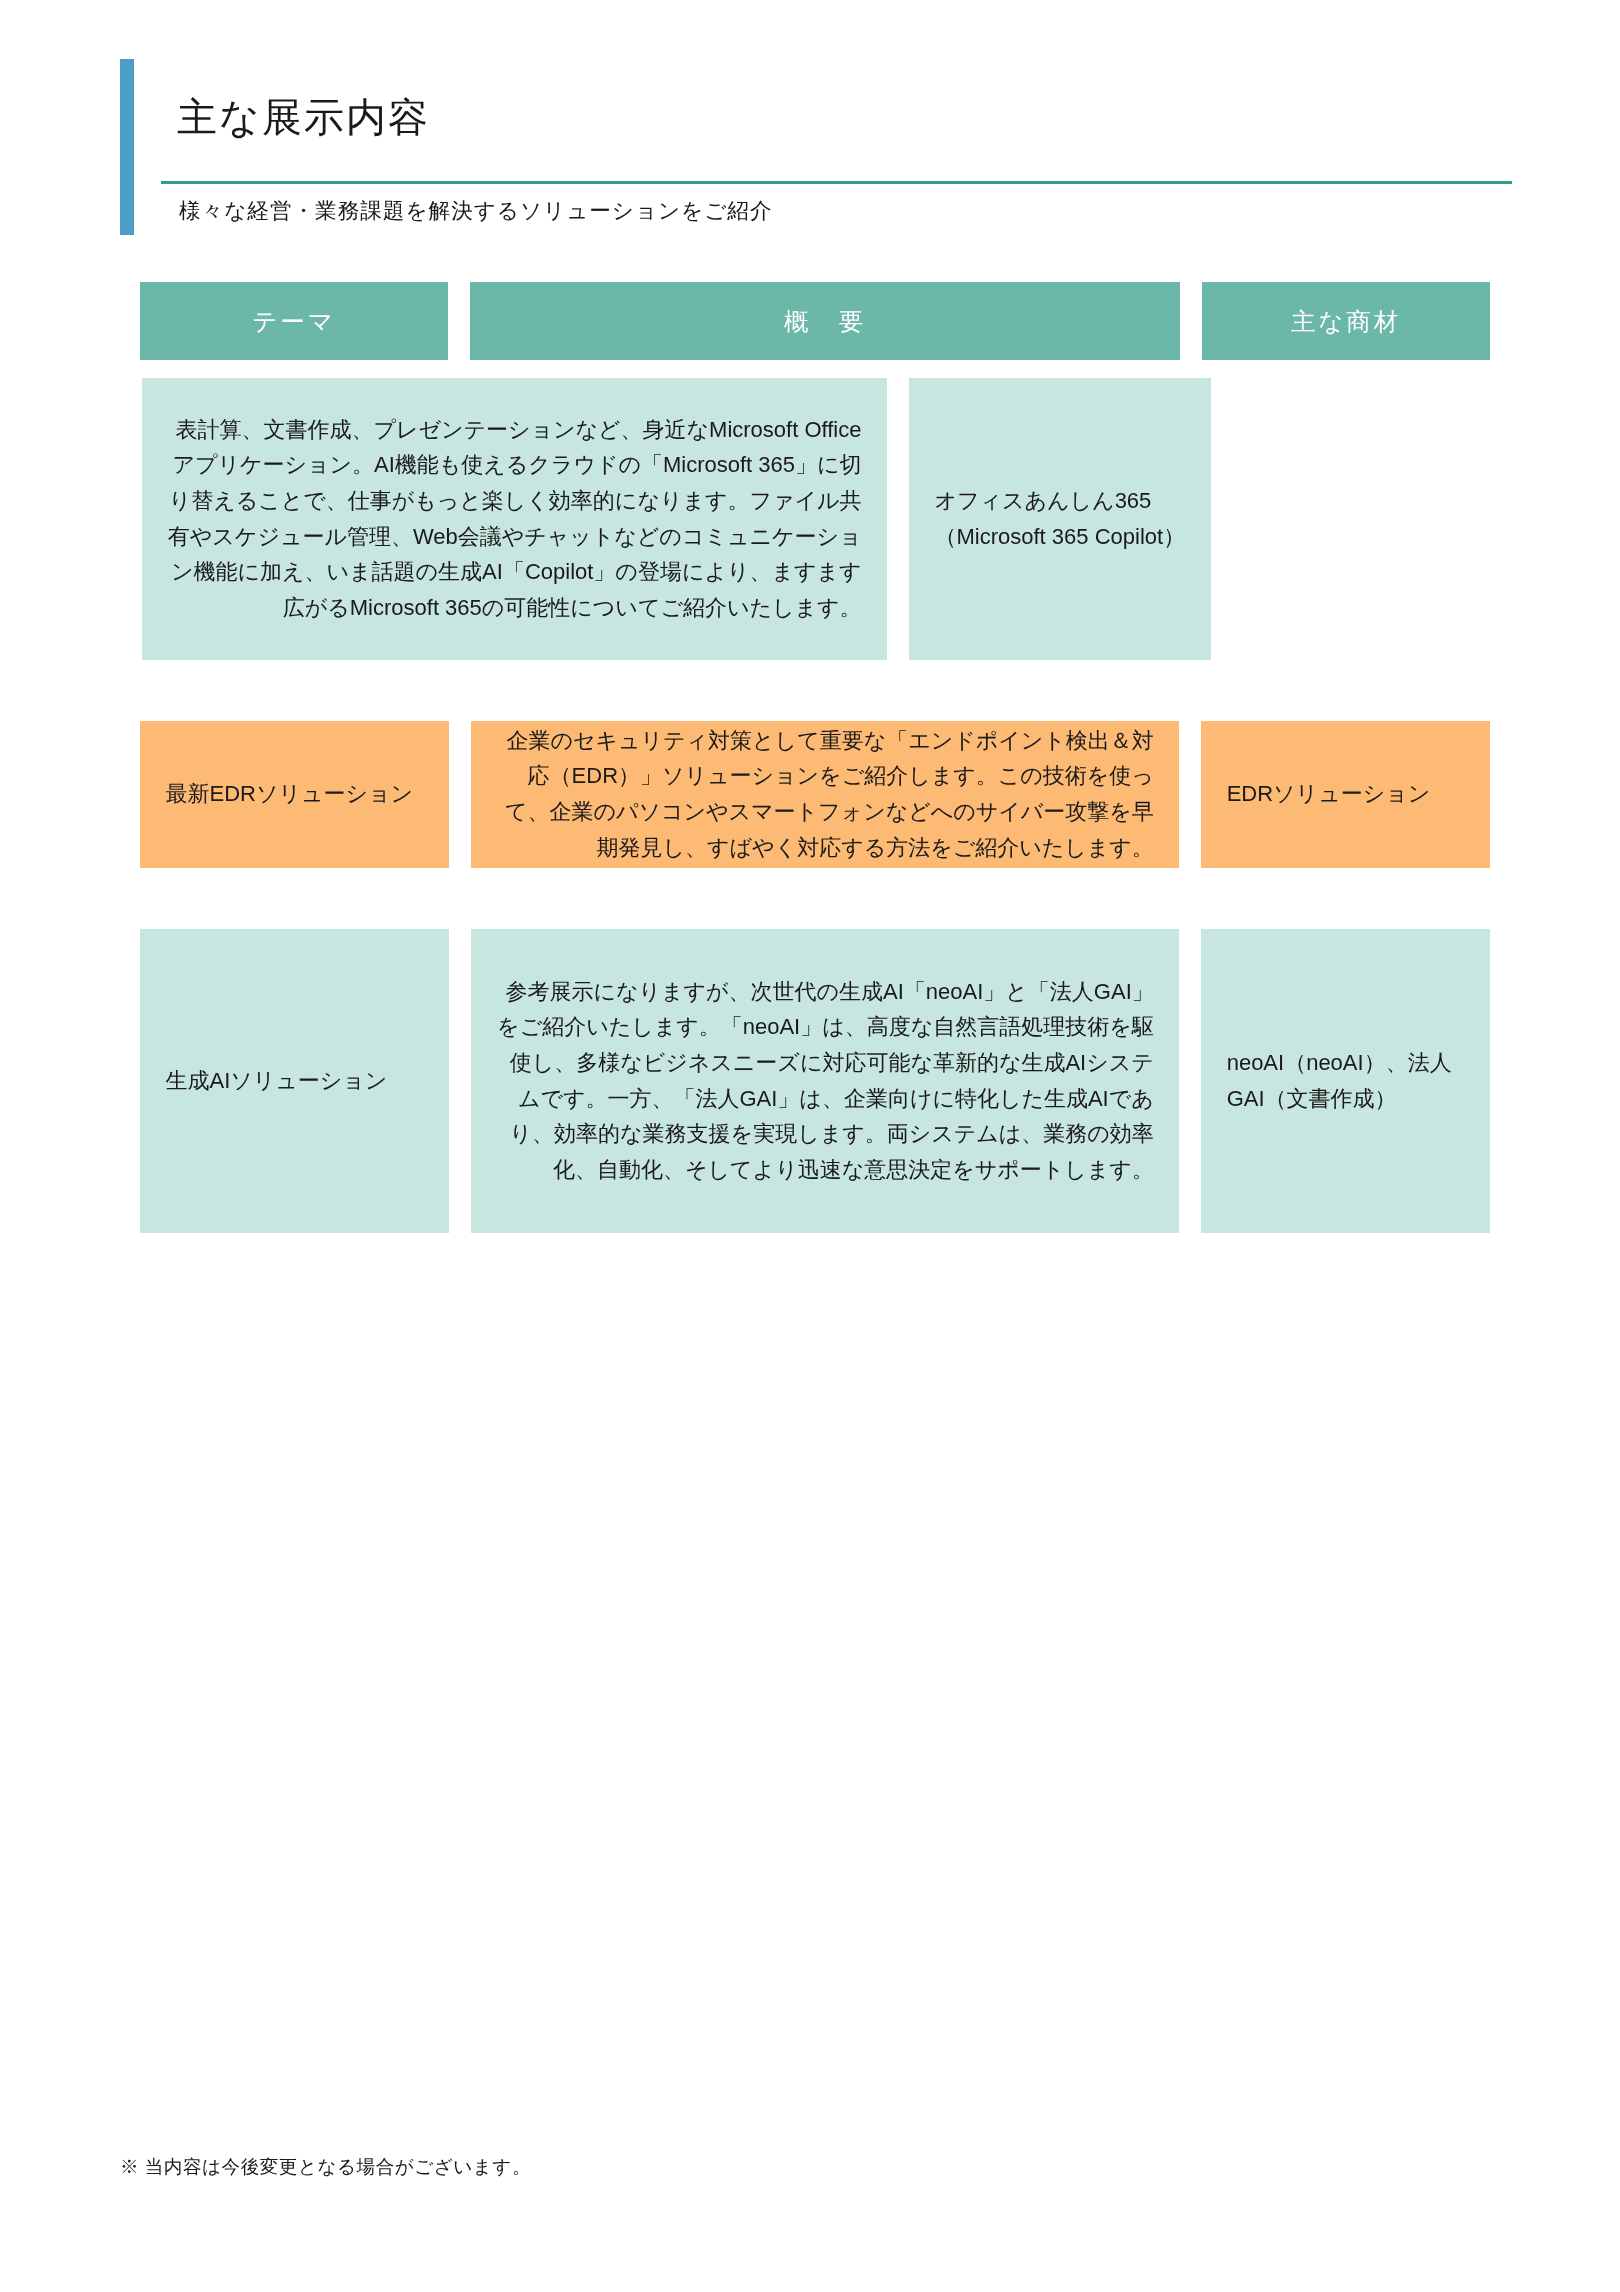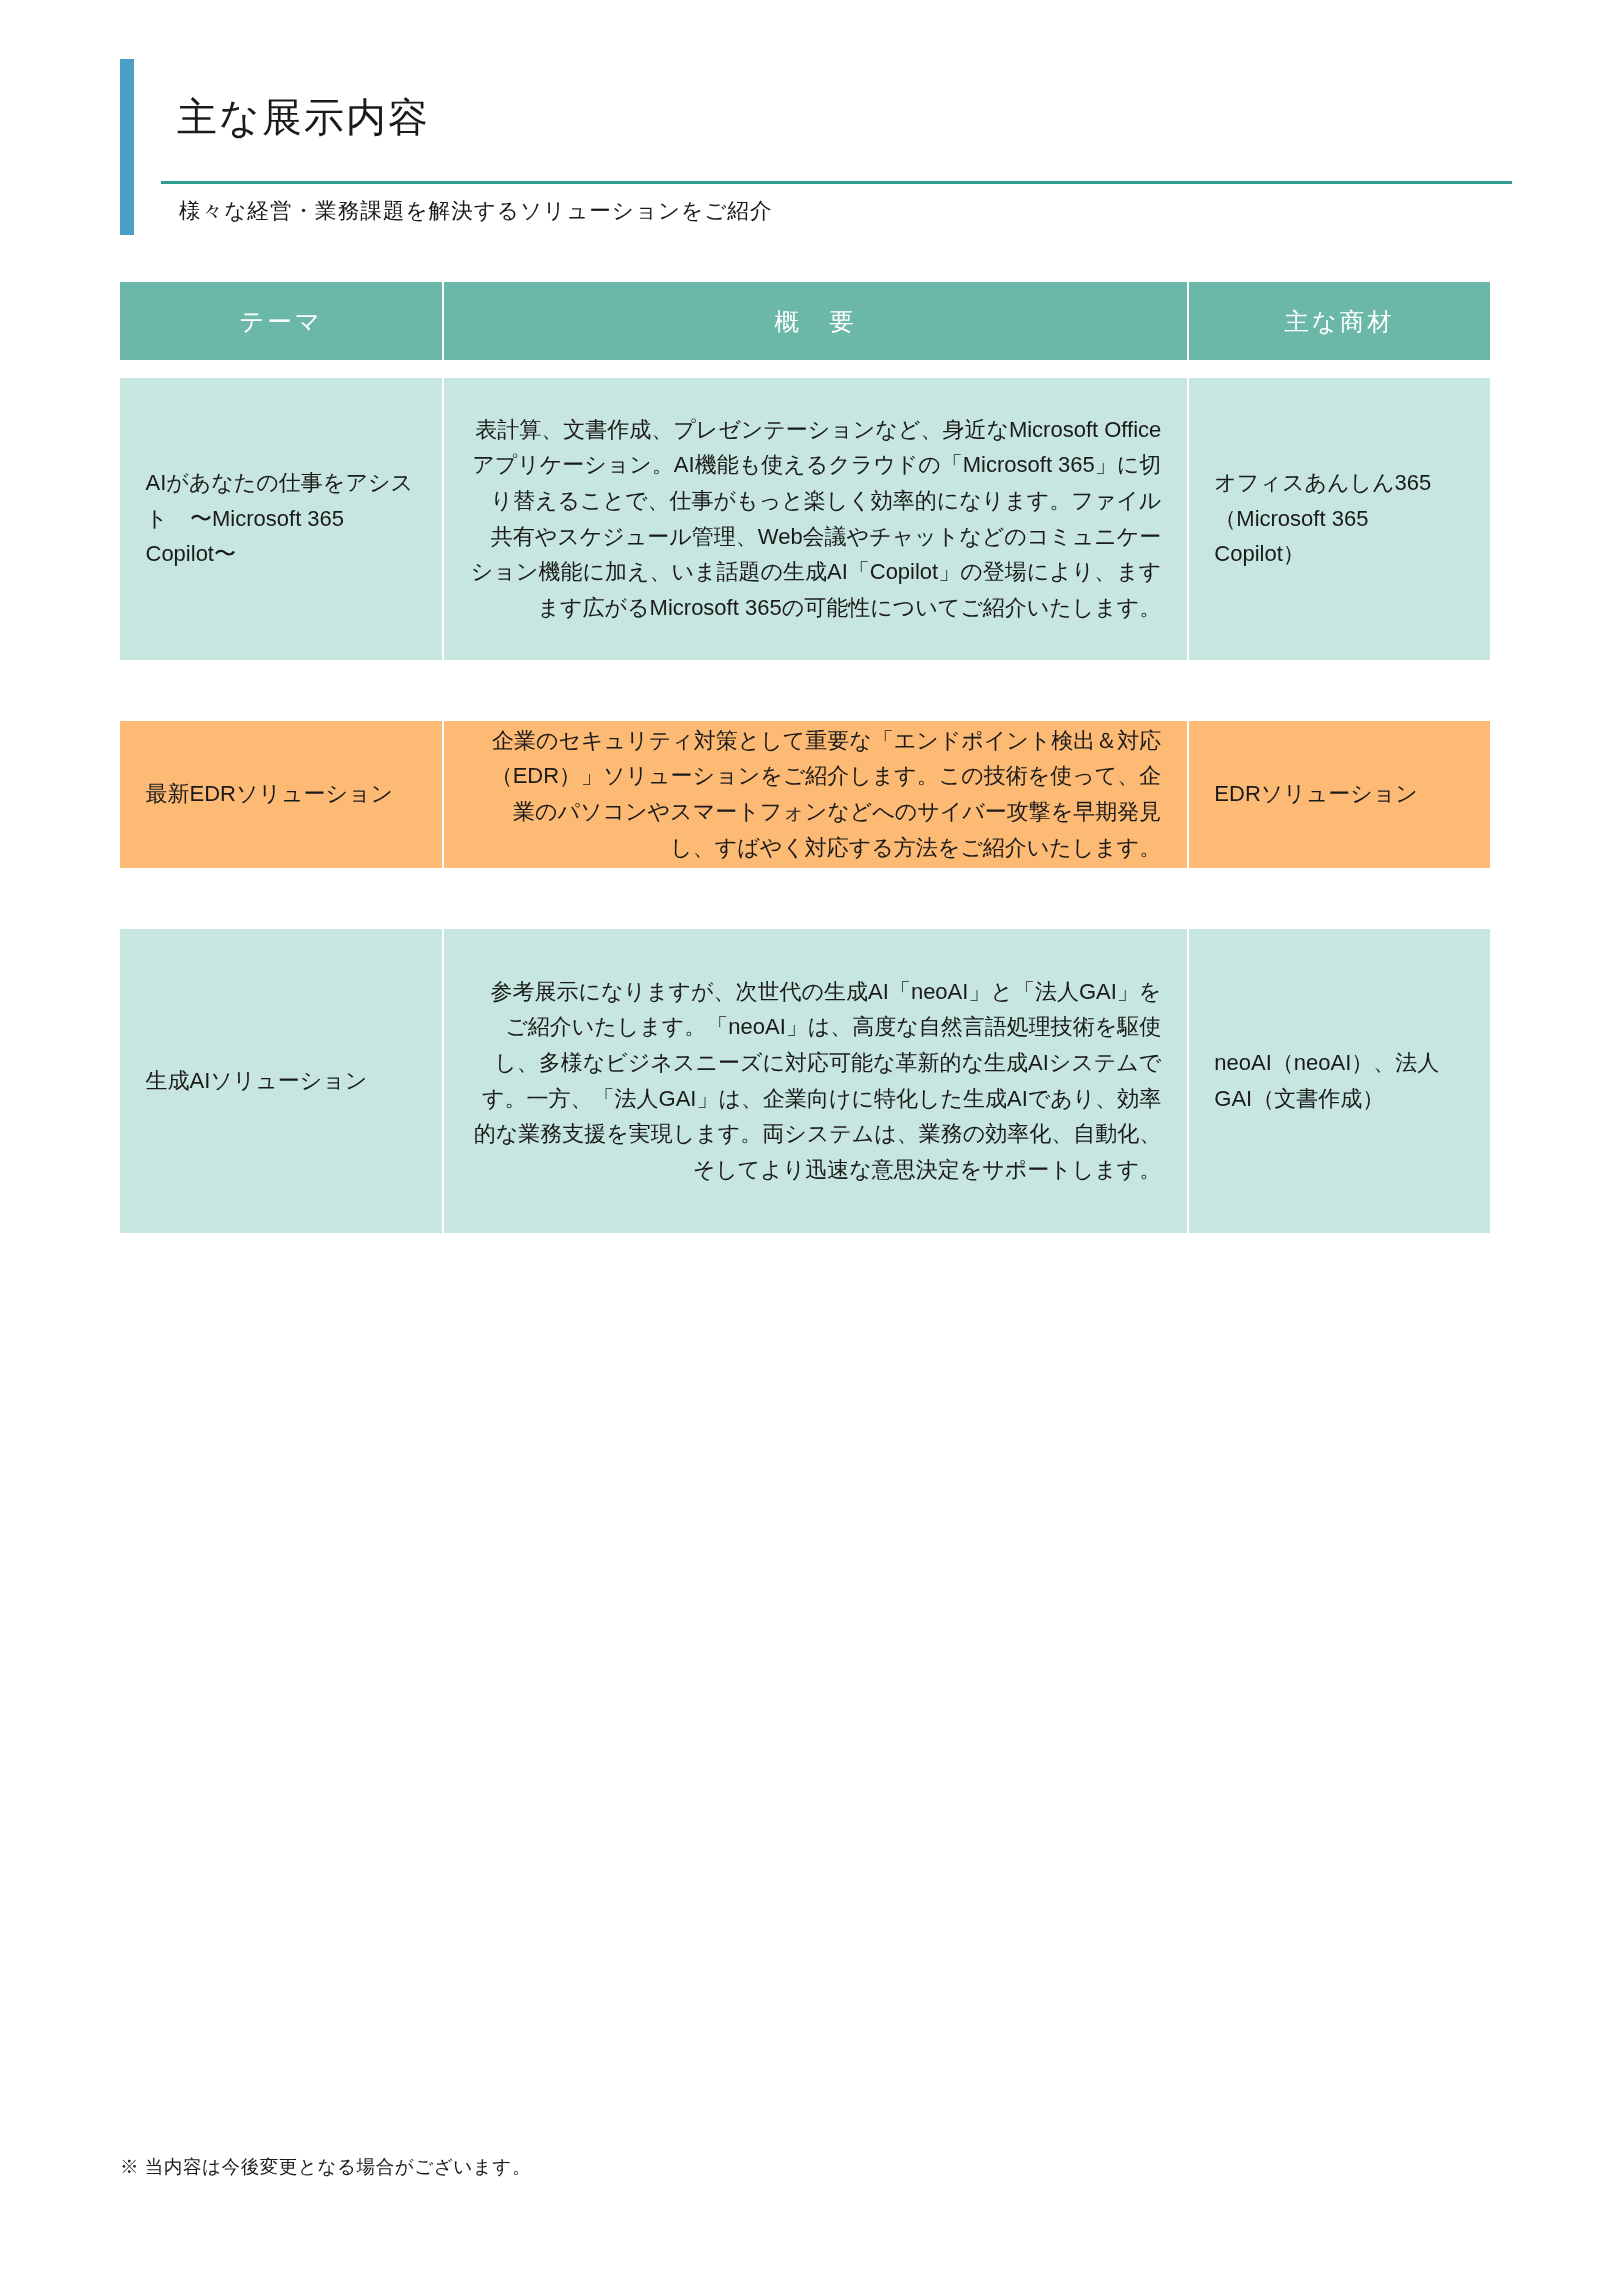--- a/index.html
+++ b/index.html
@@ -92,20 +92,21 @@
   }
   .col-theme   { width: 323px; }
   .col-desc    { width: 745px; }
   .col-product { width: 302px; }
 
   .spacer-h { height: 17.6px; width: 1370px; }
   .spacer-row { height: 61px; width: 1370px; }
 
   .cell {
     box-sizing: border-box;
+    margin-left: 20px;
   }
   .body-cell {
     background: #c7e6df;
     padding: 17.6px 25.5px;
     font-size: 22px;
     line-height: 1.62;
     color: #1a1a1a;
     display: flex;
     align-items: center;
   }
@@ -162,23 +163,20 @@
       <div class="cell col-theme">テーマ</div>
       <div class="gap"></div>
       <div class="cell col-desc">概　要</div>
       <div class="gap"></div>
       <div class="cell col-product">主な商材</div>
     </div>
 
     <div class="spacer-h"></div>
 
     <div class="trow r1">
-      <div class="cell col-theme body-cell">
-        <span class="theme-text">AIがあなたの仕事をアシスト　〜Microsoft 365 Copilot〜</span>
-      </div>
       <div class="gap"></div>
       <div class="cell col-desc body-cell">
         <span class="desc-text">表計算、文書作成、プレゼンテーションなど、身近なMicrosoft Officeアプリケーション。AI機能も使えるクラウドの「Microsoft 365」に切り替えることで、仕事がもっと楽しく効率的になります。ファイル共有やスケジュール管理、Web会議やチャットなどのコミュニケーション機能に加え、いま話題の生成AI「Copilot」の登場により、ますます広がるMicrosoft 365の可能性についてご紹介いたします。</span>
       </div>
       <div class="gap"></div>
       <div class="cell col-product body-cell">
         <span class="product-text">オフィスあんしん365（Microsoft 365 Copilot）</span>
       </div>
     </div>
 

